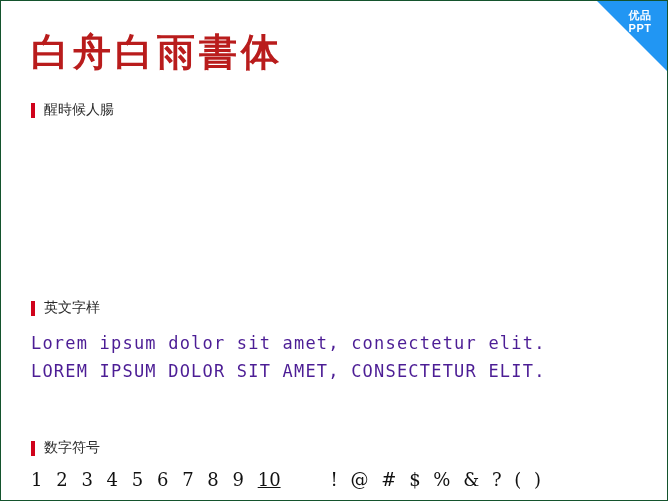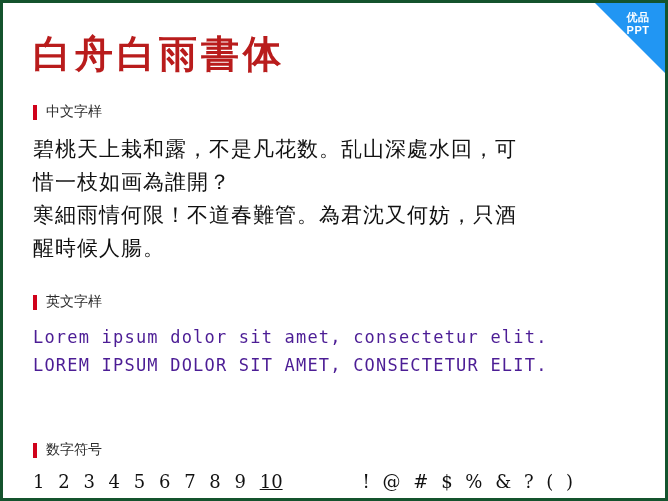--- a/index.html
+++ b/index.html
@@ -11,21 +11,21 @@
     height: 501px;
     background: #ffffff;
     font-family: "Liberation Sans", sans-serif;
     overflow: hidden;
   }
   #page {
     position: relative;
     width: 668px;
     height: 501px;
     box-sizing: border-box;
-    border: 3px solid #14532d;
+    border: 1px solid #14532d;
     background: #ffffff;
   }
 
   
   .ribbon {
     position: absolute;
     top: 0;
     right: 0;
     width: 70px;
     height: 70px;
@@ -108,65 +108,58 @@
     letter-spacing: 1.2px;
     white-space: nowrap;
   }
 
   .num-row {
     display: flex;
     align-items: baseline;
     font-family: "DejaVu Serif", "Liberation Serif", serif;
     font-size: 18px;
     color: #111111;
-    gap: 30px;
   }
   .digits span {
     display: inline-block;
     margin-right: 8px;
   }
   .digits .ten { text-decoration: underline; }
   .symbols {
     margin-left: 42px;
   }
   .symbols span {
     display: inline-block;
     margin-right: 7px;
   }
 
   
   #sec-cn   { top: 100px; }
-  #sec-en   { top: 290px; }
+  #sec-en   { top: 298px; }
   #sec-num  { top: 438px; }
 </style>
 </head>
 <body>
 
 <div id="page">
 
   <div class="ribbon">
     <div class="tri" style="border-top-color: rgb(33, 150, 243);"></div>
     <div class="rtext">
       <div>优品</div>
       <div>PPT</div>
     </div>
   </div>
 
   <div class="title">白舟白雨書体</div>
 
   <div class="section" id="sec-cn">
     <div class="sec-head">
       <span class="sec-bar" style="background: rgb(208, 2, 27);"></span>
-      <span class="sec-title">中文字样</span>
-    </div>
-    <div class="cn-sample">
-      <div>碧桃天上栽和露，不是凡花数。乱山深處水回，可</div>
-      <div>惜一枝如画為誰開？</div>
-      <div>寒細雨情何限！不道春難管。為君沈又何妨，只酒</div>
-      <div>醒時候人腸。</div>
+      <span class="sec-title">醒時候人腸</span>
     </div>
   </div>
 
   <div class="section" id="sec-en">
     <div class="sec-head">
       <span class="sec-bar" style="background: rgb(208, 2, 27);"></span>
       <span class="sec-title">英文字样</span>
     </div>
     <div class="en-line">Lorem ipsum dolor sit amet, consectetur elit.</div>
     <div class="en-line">LOREM IPSUM DOLOR SIT AMET, CONSECTETUR ELIT.</div>

